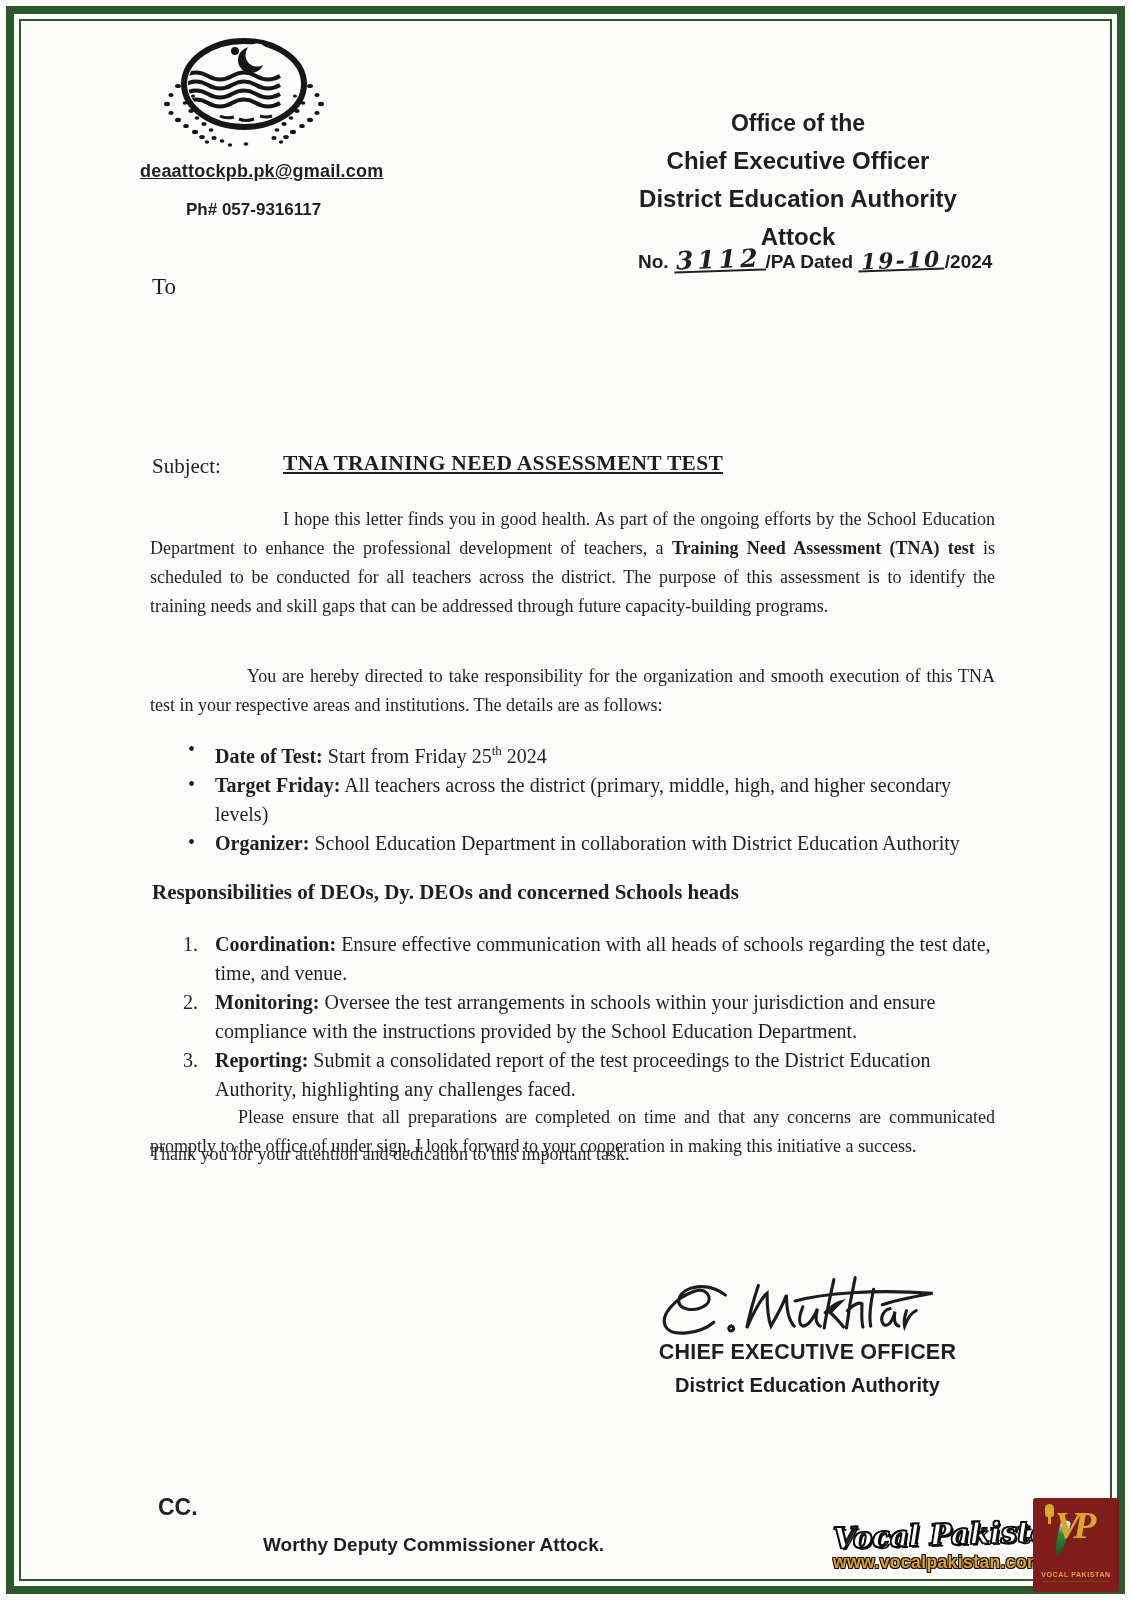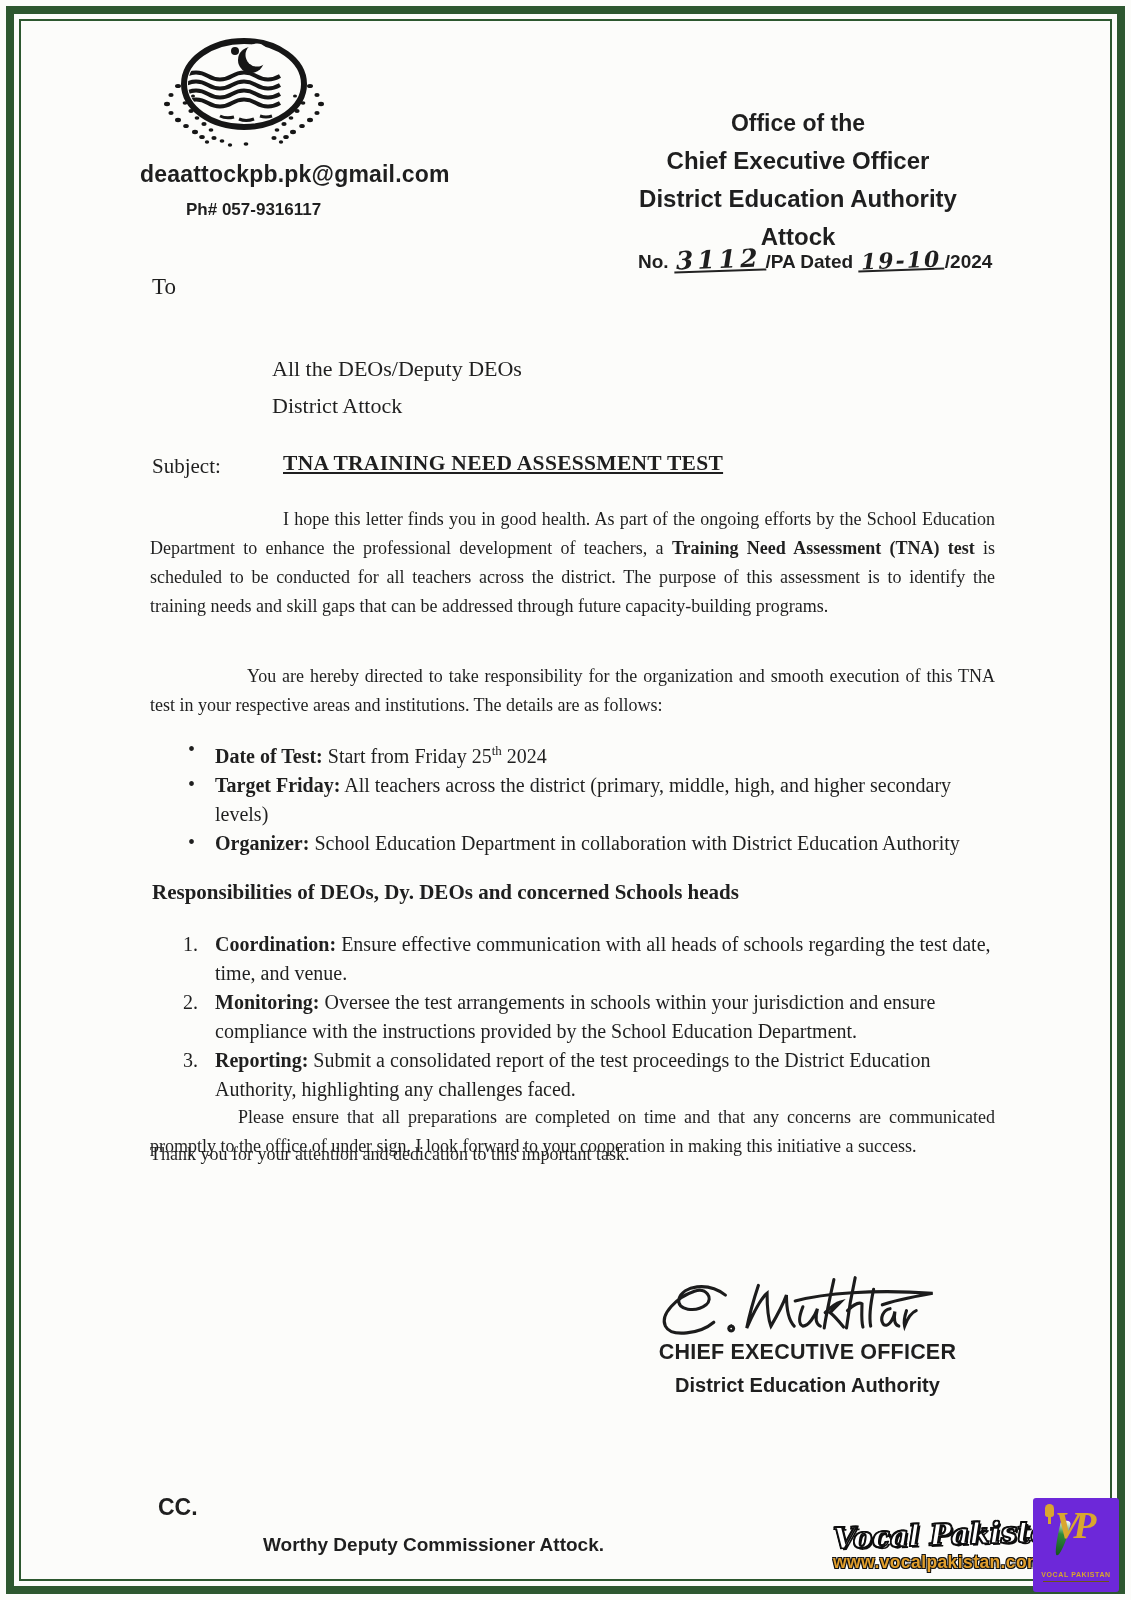--- a/index.html
+++ b/index.html
@@ -10,21 +10,21 @@
   }
   
   .frame-outer{position:absolute; inset:6px; border:8px solid #2d572f; pointer-events:none;}
   .frame-inner{position:absolute; inset:19px; border:2px solid #2d572f; pointer-events:none;}
 
   .abs{position:absolute;}
   .b{font-weight:bold;}
 
   
   .crest{left:138px; top:24px; width:215px; height:140px;}
-  .email{left:140px; top:161px; font-family:"Liberation Sans",sans-serif; font-weight:bold; font-size:23px; letter-spacing:.2px;}
+  .email{left:140px; top:161px; font-family:"Liberation Sans",sans-serif; font-weight:bold; font-size:18px; text-decoration:underline; letter-spacing:.2px;}
   .phone{left:186px; top:200px; font-family:"Liberation Sans",sans-serif; font-weight:bold; font-size:17px;}
 
   .office-block{left:598px; top:104px; width:400px; text-align:center; font-family:"Liberation Sans",sans-serif; font-weight:bold; line-height:38px;}
   .office-line0{font-size:23px;}
   .office-line{font-size:24px;}
 
   .refline{left:638px; top:250px; width:370px; font-family:"Liberation Sans",sans-serif; font-weight:bold; font-size:19px; white-space:nowrap;}
   .hand{font-family:"DejaVu Serif", serif; font-style:italic; font-weight:bold; display:inline-block;}
   .hand-no{font-size:25px; letter-spacing:4px; border-bottom:2px solid #222; transform:rotate(-2deg); padding:0 4px 0 2px; line-height:20px;}
   .hand-date{font-size:22px; letter-spacing:2px; border-bottom:2px solid #222; transform:rotate(-2deg); padding:0 3px; line-height:18px;}
@@ -74,21 +74,21 @@
   .wm-site{
     font-family:"Liberation Sans", sans-serif; font-weight:bold; font-size:17.5px; color:#e29f2c;
     text-shadow:1px 1px 0 #111, -1px -1px 0 #111, 1px -1px 0 #111, -1px 1px 0 #111;
     letter-spacing:.4px; line-height:22px;
   }
   .wm-social{display:flex; align-items:center; gap:5px; font-family:"Liberation Serif",serif; font-weight:bold; font-size:15.5px; color:#101010; line-height:22px;}
   .soc{width:21px; height:21px; border-radius:50%; color:#fff; display:inline-flex; align-items:center; justify-content:center; font-family:"Liberation Sans",sans-serif; font-weight:bold; font-size:12px;}
   .soc.wa{background:#3db54a;}
   .soc.fb{background:#3b5998; font-size:14px;}
   .soc.li{background:#0e76a8; font-size:10px;}
-  .vp-box{width:86px; background:#6d28d9; border-radius:3px; position:relative; overflow:hidden;}
+  .vp-box{width:86px; background:#7f1d1d; border-radius:3px; position:relative; overflow:hidden;}
   .vp-mono{position:absolute; left:22px; top:8px; font-family:"Liberation Serif",serif; font-style:italic; font-weight:bold; font-size:38px; color:#d9a62e; letter-spacing:-7px; line-height:38px;}
   .vp-swoosh{position:absolute; left:24px; top:22px; width:10px; height:36px; background:linear-gradient(180deg,#fff 0%, #2e8b3a 40%, #16531f 100%); border-radius:70% 30% 60% 40%/10% 10% 90% 90%; transform:rotate(14deg);}
   .vp-mic{position:absolute; left:12px; top:6px; width:9px; height:13px; background:#d9a62e; border-radius:5px 5px 3px 3px;}
   .vp-mic::after{content:""; position:absolute; left:3px; top:13px; width:2.5px; height:7px; background:#d9a62e;}
   .vp-caption{position:absolute; left:0; bottom:14px; width:100%; text-align:center; font-family:"Liberation Sans",sans-serif; font-weight:bold; font-size:7px; color:#d9a62e; letter-spacing:.6px;}
   .vp-rule{position:absolute; left:10px; bottom:10px; width:66px; height:1px; background:#6b5316;}
 </style>
 </head>
 <body>
 
@@ -169,24 +169,20 @@
   </div>
 
   <div class="abs refline">
     <span>No.</span>
     <span class="hand hand-no">3112</span><span>/PA</span>
     <span>Dated</span>
     <span class="hand hand-date">19-10</span><span>/2024</span>
   </div>
 
   <div class="abs to">To</div>
-  <div class="abs recipient">
-    <div>All the DEOs/Deputy DEOs</div>
-    <div>District Attock</div>
-  </div>
 
   <div class="abs subject-label">Subject:</div>
   <div class="abs subject-text">TNA TRAINING NEED ASSESSMENT TEST</div>
 
   <div class="abs body-par p1">
     <span>I hope this letter finds you in good health. As part of the ongoing efforts by the School Education Department to enhance the professional development of teachers, a </span><span class="b">Training Need Assessment (TNA) test</span><span> is scheduled to be conducted for all teachers across the district. The purpose of this assessment is to identify the training needs and skill gaps that can be addressed through future capacity-building programs.</span>
   </div>
 
   <div class="abs body-par p2">You are hereby directed to take responsibility for the organization and smooth execution of this TNA test in your respective areas and institutions. The details are as follows:</div>
 

